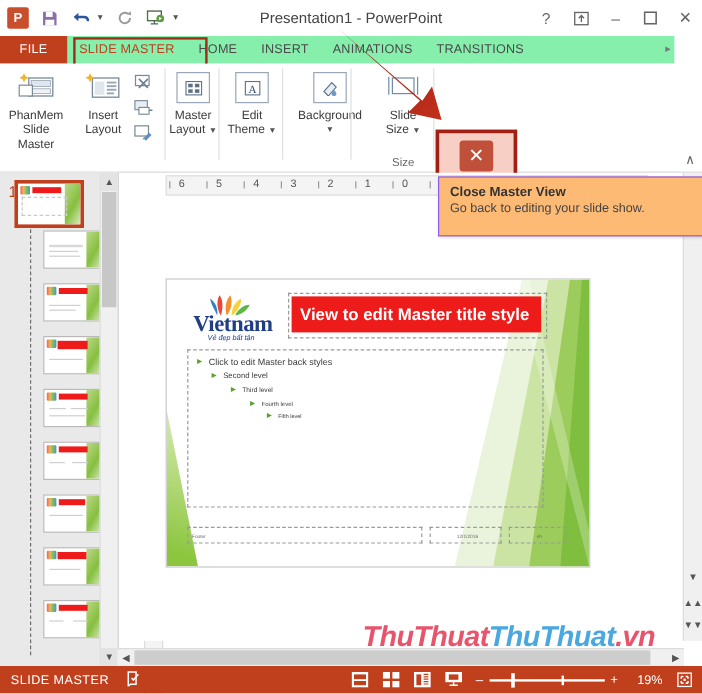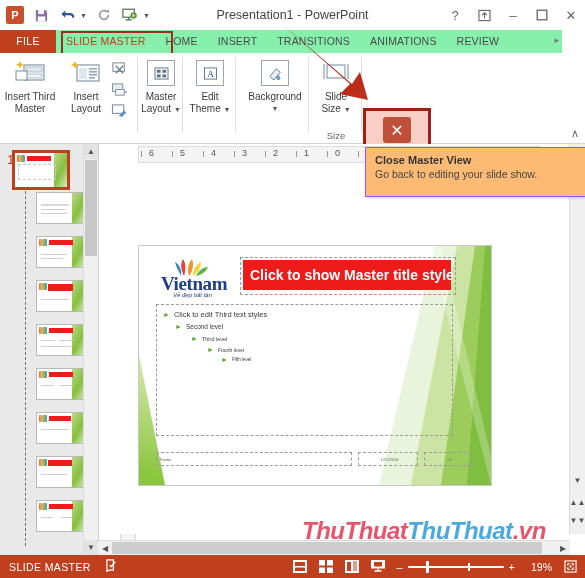--- a/index.html
+++ b/index.html
@@ -101,21 +101,21 @@
   .hruler .tick{position:absolute;top:4px;width:1px;height:6px;background:#9a9a9a;}
   
   .vruler{position:absolute;left:120px;top:232px;width:14px;height:240px;background:#f4f4f4;
     border:1px solid #dcdcdc;overflow:hidden;}
   .vruler .num{position:absolute;left:2px;font-size:9px;color:#555;
     transform:rotate(-90deg);transform-origin:center;}
   .vruler .tick{position:absolute;left:4px;width:6px;height:1px;background:#9a9a9a;}
 
   
   .canvaszone{position:absolute;left:110px;top:20px;width:460px;height:370px;background:#fff;}
-  .slide{position:absolute;left:28px;top:81px;width:352px;height:239px;background:#fff;
+  .slide{position:absolute;left:28px;top:68px;width:352px;height:239px;background:#fff;
     border:1px solid #c8c8c8;overflow:hidden;}
   .slide-green-left{position:absolute;left:0;bottom:0;width:26px;height:130px;
     background:linear-gradient(20deg,#8cc63f 10%,#cfe6a4 85%);clip-path:polygon(0 100%,100% 100%,0 0);}
   .slide-green-right{position:absolute;right:0;top:0;width:120px;height:239px;}
   .logo{position:absolute;left:22px;top:12px;width:72px;height:44px;}
   .logo .petals{position:absolute;left:14px;top:0;width:34px;height:20px;}
   .logo .vname{position:absolute;left:0;top:15px;font-family:"Liberation Serif","DejaVu Serif",serif;
     font-size:19px;font-weight:bold;color:#1f3e86;letter-spacing:-.4px;}
   .logo .vsub{position:absolute;left:12px;top:34px;font-size:6px;color:#1f3e86;font-style:italic;}
   .titleph{position:absolute;left:104px;top:14px;width:208px;height:30px;background:#ee1b1b;
@@ -218,42 +218,41 @@
       <div class="winbtn">✕</div>
     </div>
   </div>
 
   <div class="tabstrip">
     <div class="tab-file">FILE</div>
     <div class="tabs">
       <div class="tab active">SLIDE MASTER</div>
       <div class="tab">HOME</div>
       <div class="tab">INSERT</div>
+      <div class="tab">ANIMATIONS</div>
       <div class="tab">TRANSITIONS</div>
-      <div class="tab">ANIMATIONS</div>
-      <div class="tab">REVIEW</div>
     </div>
     <div class="tab-hl"></div>
     <div class="tabs-more">▸</div>
   </div>
 
   <div class="ribbon">
 
     <div class="rgroup" style="left:0;width:138px;">
       <div class="bigbtn" style="left:2px;">
         <div class="bi">
           <svg width="34" height="28" viewBox="0 0 34 28">
             <rect x="11" y="6" width="20" height="15" fill="#fff" stroke="#7b8a99" stroke-width="1.1"></rect>
             <rect x="13" y="8" width="16" height="5" fill="#dfe6ed" stroke="#9aa7b4" stroke-width=".7"></rect>
             <rect x="13" y="15" width="16" height="4" fill="#f0f3f6" stroke="#9aa7b4" stroke-width=".7"></rect>
             <rect x="3" y="12" width="11" height="9" fill="#fff" stroke="#7b8a99" stroke-width="1"></rect>
             <path d="M7 2l1.2 2.6L11 5.8 8.2 7 7 9.7 5.8 7 3 5.8l2.8-1.2z" fill="#f0b429"></path>
           </svg>
         </div>
-        <div>Insert Third</div>
+        <div>PhanMem Slide</div>
         <div>Master</div>
       </div>
       <div class="bigbtn" style="left:58px;">
         <div class="bi">
           <svg width="34" height="28" viewBox="0 0 34 28">
             <rect x="8" y="6" width="22" height="16" fill="#fff" stroke="#7b8a99" stroke-width="1.1"></rect>
             <rect x="10" y="9" width="8" height="11" fill="#dfe6ed"></rect>
             <rect x="20" y="9" width="8" height="1.6" fill="#9aa7b4"></rect>
             <rect x="20" y="12" width="8" height="1.6" fill="#9aa7b4"></rect>
             <rect x="20" y="15" width="8" height="1.6" fill="#9aa7b4"></rect>
@@ -315,21 +314,21 @@
                 <text x="8" y="11" font-size="10" text-anchor="middle" fill="#2b4a6b" font-family="Liberation Serif, serif">A</text>
               </svg>
           </div>
         </div>
         <div>Edit</div>
         <div><span>Theme</span> <span class="caret">▼</span></div>
       </div>
       <div class="gsep"></div>
     </div>
 
-    <div class="rgroup" style="left:237px;width:72px;">
+    <div class="rgroup" style="left:237px;width:56px;">
       <div class="bigbtn" style="left:6px;width:64px;">
         <div class="bi">
           <div class="icon-box">
             <svg width="15" height="14" viewBox="0 0 16 15">
                 <path d="M2 11L9 3l4 4-7 8z" fill="#e8eef4" stroke="#5b7186" stroke-width="1"></path>
                 <path d="M11 9.5c1.4 1.6 2.2 2.5 2.2 3.4a2.2 2.2 0 1 1-4.4 0c0-.9.8-1.8 2.2-3.4z" fill="#6f9bc9"></path>
               </svg>
           </div>
         </div>
         <div>Background</div>
@@ -523,27 +522,27 @@
             <path d="M18 18c0-6 3-12 8-14 0 5-3 11-8 14z" fill="#f5d23b"></path>
             <path d="M21 18c2-5 7-9 12-9-2 5-7 8-12 9z" fill="#5bb848"></path>
             <path d="M6 18C4 13 1 9 0 4c4 2 7 8 6 14z" fill="#2f80c4"></path>
           </svg>
           <div class="vname">Vietnam</div>
           <div class="vsub">Vẻ đẹp bất tận</div>
         </div>
 
         <div class="titleph-outline"></div>
         <div class="titleph">
-          <div class="ttxt">Click to show Master title style</div>
+          <div class="ttxt">View to edit Master title style</div>
         </div>
 
         <div class="bodyph">
           <div class="lvl" style="left:6px;top:5px;font-size:7.5px;">
             <span class="bul">►</span>
-            <span>Click to edit Third text styles</span>
+            <span>Click to edit Master back styles</span>
           </div>
           <div class="lvl" style="left:18px;top:18px;font-size:6.5px;">
             <span class="bul">►</span>
             <span>Second level</span>
           </div>
           <div class="lvl" style="left:34px;top:30px;font-size:5.5px;">
             <span class="bul">►</span>
             <span>Third level</span>
           </div>
           <div class="lvl" style="left:50px;top:41px;font-size:5px;">

